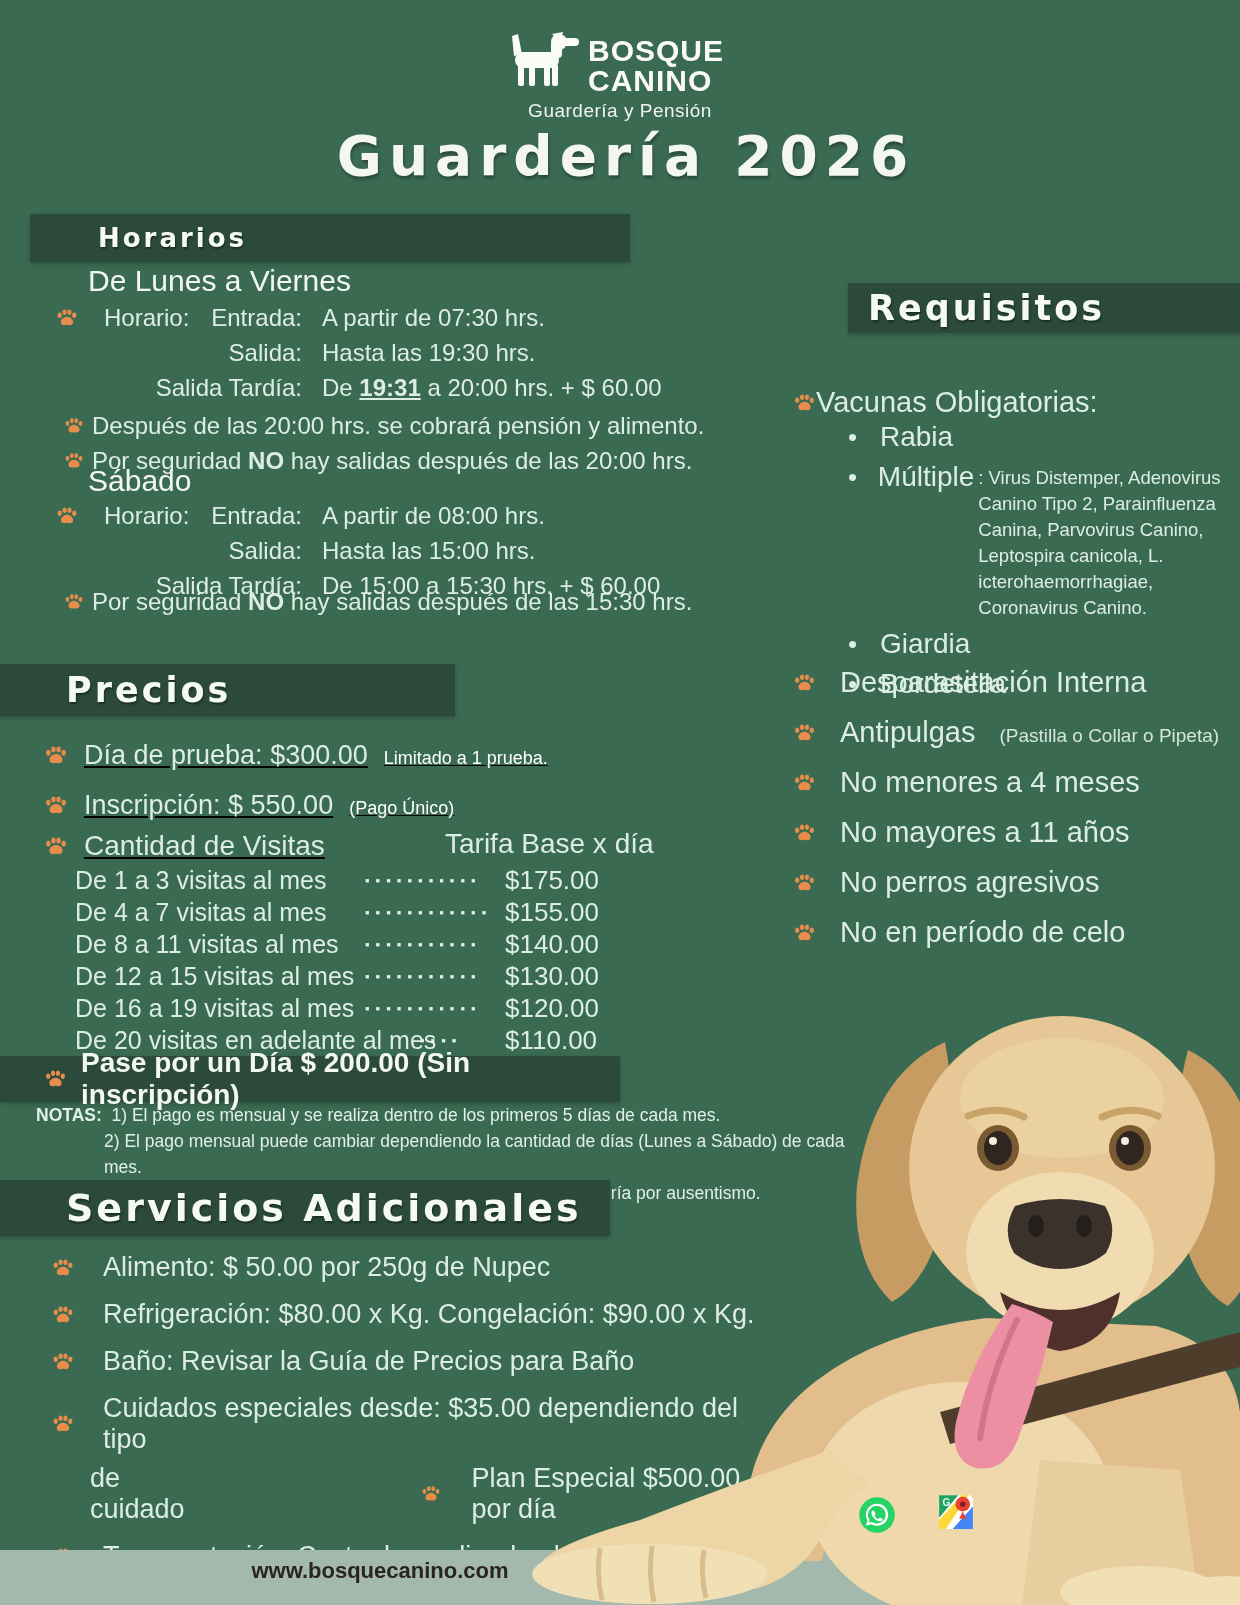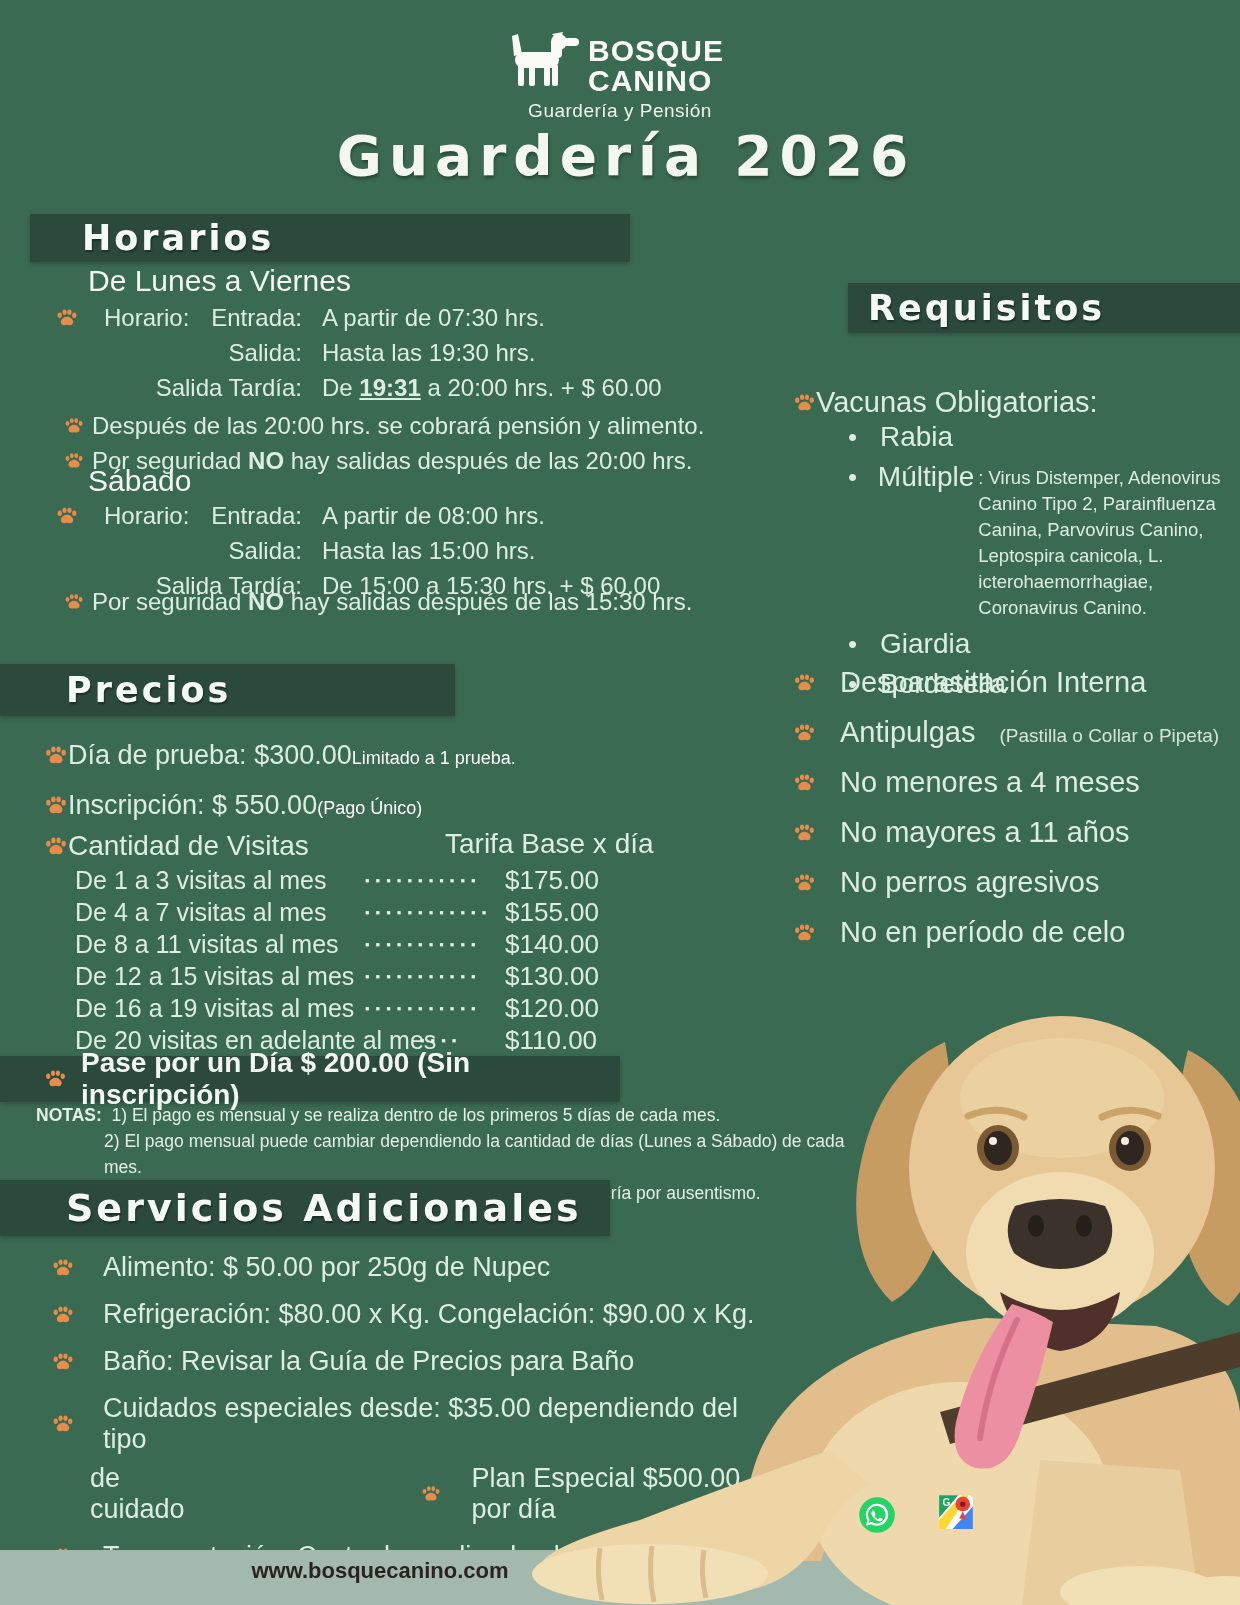--- a/index.html
+++ b/index.html
@@ -21,21 +21,21 @@
   
   .sched-row{display:grid;grid-template-columns:28px 198px auto;column-gap:20px;
     font-size:24px;color:#DCEEE1;margin-bottom:7px;align-items:baseline;}
   .sched-row .lbl{text-align:right;white-space:nowrap;}
   .sched-row .lbl-split{display:flex;justify-content:space-between;}
   .sched-row .val{white-space:nowrap;}
   .u-b{font-weight:700;text-decoration:underline;}
   .b{font-weight:700;}
   .note-row{display:flex;align-items:baseline;gap:8px;font-size:24px;color:#DCEEE1;margin-bottom:7px;white-space:nowrap;}
   
-  .price-line{display:flex;align-items:baseline;white-space:nowrap;}
+  .price-line{display:flex;align-items:baseline;gap:16px;white-space:nowrap;text-decoration:underline;}
   .price-main{font-size:27px;color:#DCEEE1;}
   .price-note{font-size:18px;color:#ffffff;}
   .visit-row{display:grid;grid-template-columns:290px 140px auto;align-items:center;
     font-size:25px;color:#DCEEE1;height:32px;white-space:nowrap;}
   .visit-row.wide{grid-template-columns:345px 85px auto;}
   .dots{font-size:13px;letter-spacing:6px;color:#E6F2E9;overflow:hidden;}
   .visit-price{font-size:26px;}
   .notas{font-size:17.5px;line-height:26px;color:#E2F0E6;}
   .notas .indent{padding-left:68px;}
   
@@ -79,21 +79,21 @@
     </g>
   </svg>
   <div class="abs" style="left:588px;top:36px;">
     <div class="logo-brand">BOSQUE</div>
     <div class="logo-brand">CANINO</div>
   </div>
   <div class="abs tagline" style="left:0;right:0;top:100px;">Guardería y Pensión</div>
   <div class="abs main-title" style="left:12px;right:0;top:124px;">Guardería 2026</div>
 
   <div class="abs band" style="left:30px;top:214px;width:600px;height:48px;">
-    <div class="sec-title" style="font-size:35px;line-height:48px;padding-left:52px;">Horarios</div>
+    <div class="sec-title" style="font-size:26px;line-height:48px;padding-left:52px;margin-left:16px;">Horarios</div>
   </div>
 
   <div class="abs white" style="left:88px;top:264px;font-size:30px;">De Lunes a Viernes</div>
 
   <div class="abs" style="left:56px;top:304px;">
     <div class="sched-row">
       <svg class="paw" width="22" height="20" viewBox="0 0 24 22" style="align-self:center;">
           <g fill="#E78C4A">
             <ellipse cx="4" cy="8" rx="2.3" ry="3"></ellipse>
             <ellipse cx="9.3" cy="4.6" rx="2.3" ry="3"></ellipse>

